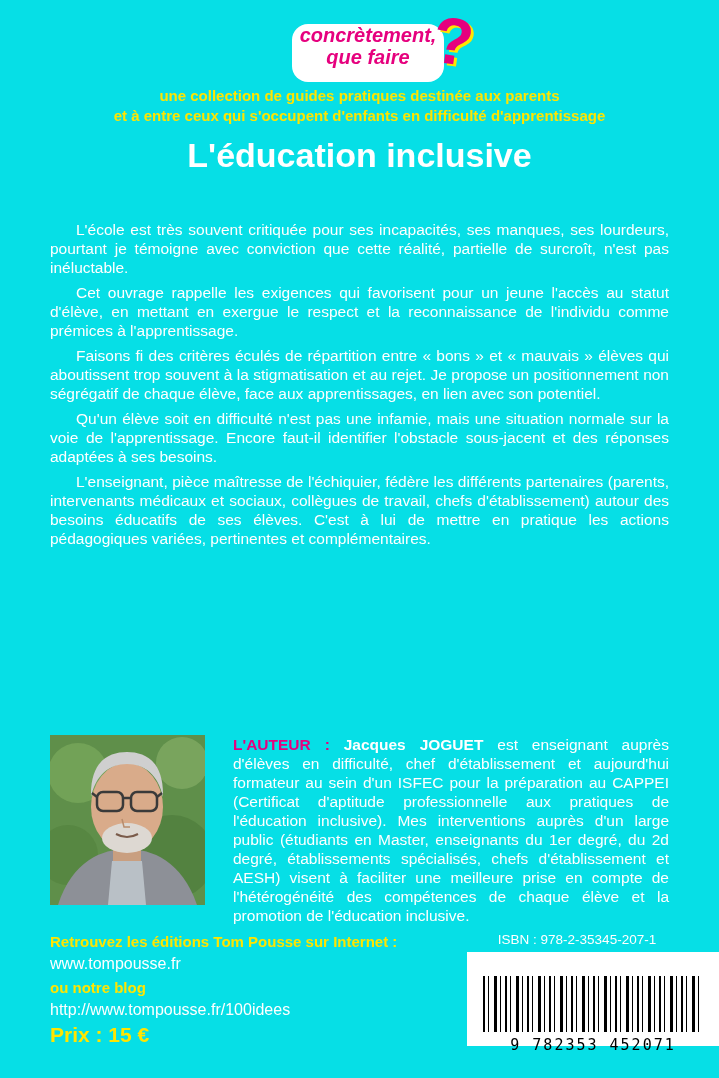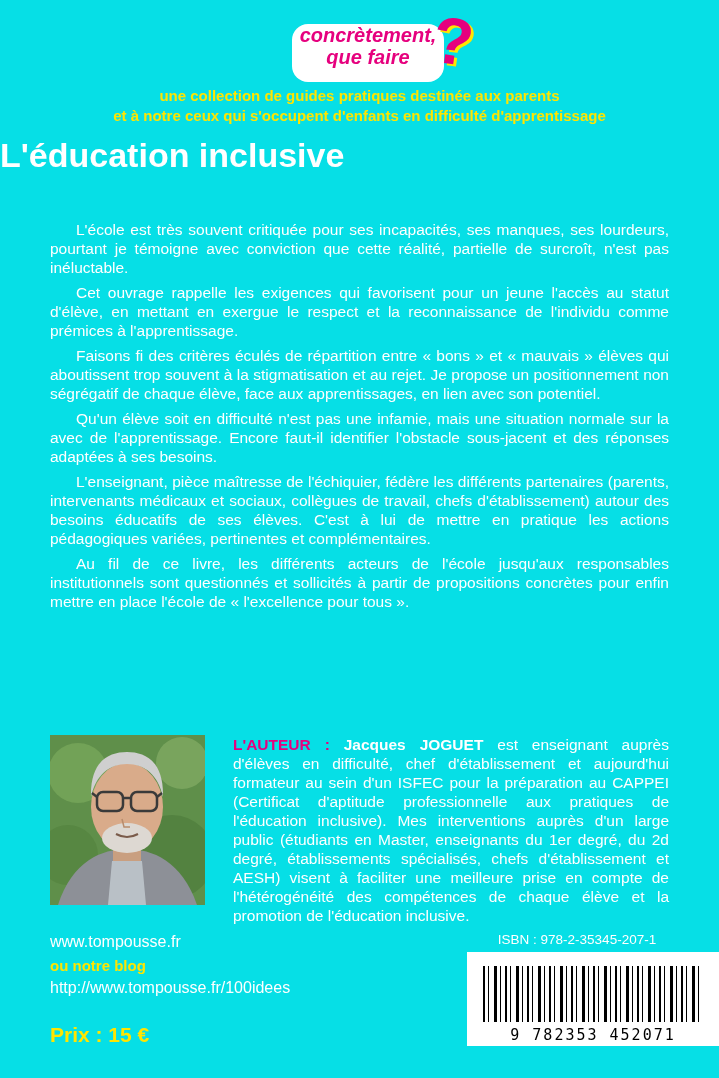--- a/index.html
+++ b/index.html
@@ -34,21 +34,21 @@
   
   .collection{
     position:absolute;top:86px;left:0;right:0;
     text-align:center;color:#ffe500;
     font-size:15px;font-weight:bold;line-height:20px;
   }
 
   
   .title{
     position:absolute;top:136px;left:0;right:0;
-    color:#ffffff;
+    text-align:center;color:#ffffff;
     font-size:34px;font-weight:bold;
   }
 
   
   .body-text{
     position:absolute;top:191px;left:50px;right:50px;
     color:#ffffff;font-size:15.5px;line-height:19px;
     text-align:justify;
     margin-top:29px;
   }
@@ -78,21 +78,21 @@
     color:#ffe500;font-size:21px;font-weight:bold;text-align:right;
   }
 
   
   .isbn{
     position:absolute;top:932px;right:16px;width:252px;
     text-align:center;color:#ffffff;font-size:13.5px;
   }
   .barcode-box{
     position:absolute;top:952px;right:0;width:252px;height:94px;
-    background:#ffffff;box-sizing:border-box;padding:14px 16px 4px;
+    background:#ffffff;box-sizing:border-box;padding:24px 16px 4px;
   }
   .bars{
     height:56px;background-color:#ffffff;
     background-image:repeating-linear-gradient(90deg,
       #000 0 2px,transparent 2px 5px,
       #000 5px 6px,transparent 6px 11px,
       #000 11px 14px,transparent 14px 17px,
       #000 17px 18px,transparent 18px 22px);
   }
   .barcode-digits{
@@ -107,32 +107,31 @@
 <div class="page">
 
   <div class="logo-box">
     <div class="logo-line">concrètement,</div>
     <div class="logo-line">que faire</div>
   </div>
   <div class="logo-qmark">?</div>
 
   <div class="collection">
     <div>une collection de guides pratiques destinée aux parents</div>
-    <div>et à notre ceux qui s'occupent d'enfants en difficulté d'apprentissage</div>
+    <div>et à entre ceux qui s'occupent d'enfants en difficulté d'apprentissage</div>
   </div>
 
   <div class="title">L'éducation inclusive</div>
 
   <div class="body-text">
     <p>L'école est très souvent critiquée pour ses incapacités, ses manques, ses lourdeurs, pourtant je témoigne avec conviction que cette réalité, partielle de surcroît, n'est pas inéluctable.</p>
     <p>Cet ouvrage rappelle les exigences qui favorisent pour un jeune l'accès au statut d'élève, en mettant en exergue le respect et la reconnaissance de l'individu comme prémices à l'apprentissage.</p>
     <p>Faisons fi des critères éculés de répartition entre « bons » et « mauvais » élèves qui aboutissent trop souvent à la stigmatisation et au rejet. Je propose un positionnement non ségrégatif de chaque élève, face aux apprentissages, en lien avec son potentiel.</p>
-    <p>Qu'un élève soit en difficulté n'est pas une infamie, mais une situation normale sur la avec de l'apprentissage. Encore faut-il identifier l'obstacle sous-jacent et des réponses adaptées à ses besoins.</p>
+    <p>Qu'un élève soit en difficulté n'est pas une infamie, mais une situation normale sur la voie de l'apprentissage. Encore faut-il identifier l'obstacle sous-jacent et des réponses adaptées à ses besoins.</p>
     <p>L'enseignant, pièce maîtresse de l'échiquier, fédère les différents partenaires (parents, intervenants médicaux et sociaux, collègues de travail, chefs d'établissement) autour des besoins éducatifs de ses élèves. C'est à lui de mettre en pratique les actions pédagogiques variées, pertinentes et complémentaires.</p>
-    <p>Au fil de ce livre, les différents acteurs de l'école jusqu'aux responsables institutionnels sont questionnés et sollicités à partir de propositions concrètes pour enfin mettre en place l'école de « l'excellence pour tous ».</p>
   </div>
 
   <div class="author">
     <svg class="author-photo" viewBox="0 0 155 170" xmlns="http://www.w3.org/2000/svg">
       <rect width="155" height="170" fill="#5f8f4a"></rect>
       <circle cx="28" cy="38" r="30" fill="#7aa95c" opacity="0.7"></circle>
       <circle cx="132" cy="28" r="26" fill="#8ab36a" opacity="0.6"></circle>
       <circle cx="122" cy="122" r="42" fill="#4e7c3c" opacity="0.7"></circle>
       <circle cx="18" cy="120" r="30" fill="#54833f" opacity="0.7"></circle>
       <path d="M8,170 C22,126 52,114 77,114 C102,114 132,126 147,170 Z" fill="#8d9097"></path>
@@ -150,20 +149,21 @@
       <ellipse cx="77" cy="103" rx="25" ry="15" fill="#ddd8d2"></ellipse>
       <path d="M66,99 Q77,105 88,99" stroke="#7a5b4a" stroke-width="2" fill="none"></path>
       <path d="M72,84 L74,92 L80,92" stroke="#b88c6c" stroke-width="1.5" fill="none"></path>
     </svg>
     <div class="author-bio">
       <span class="author-label">L'AUTEUR :</span><span class="author-name"> Jacques JOGUET</span><span> est enseignant auprès d'élèves en difficulté, chef d'établissement et aujourd'hui formateur au sein d'un ISFEC pour la préparation au CAPPEI (Certificat d'aptitude professionnelle aux pratiques de l'éducation inclusive). Mes interventions auprès d'un large public (étudiants en Master, enseignants du 1er degré, du 2d degré, établissements spécialisés, chefs d'établissement et AESH) visent à faciliter une meilleure prise en compte de l'hétérogénéité des compétences de chaque élève et la promotion de l'éducation inclusive.</span>
     </div>
   </div>
 
   <div class="footer-left">
+    <div class="ylabel">Retrouvez les éditions Tom Pousse sur Internet :</div>
     <div class="url">www.tompousse.fr</div>
     <div class="ylabel">ou notre blog</div>
     <div class="url">http://www.tompousse.fr/100idees</div>
   </div>
   <div class="price">Prix : 15 €</div>
 
   <div class="isbn">ISBN : 978-2-35345-207-1</div>
   <div class="barcode-box">
     <div class="bars"></div>
     <div class="barcode-digits">9 782353 452071</div>

